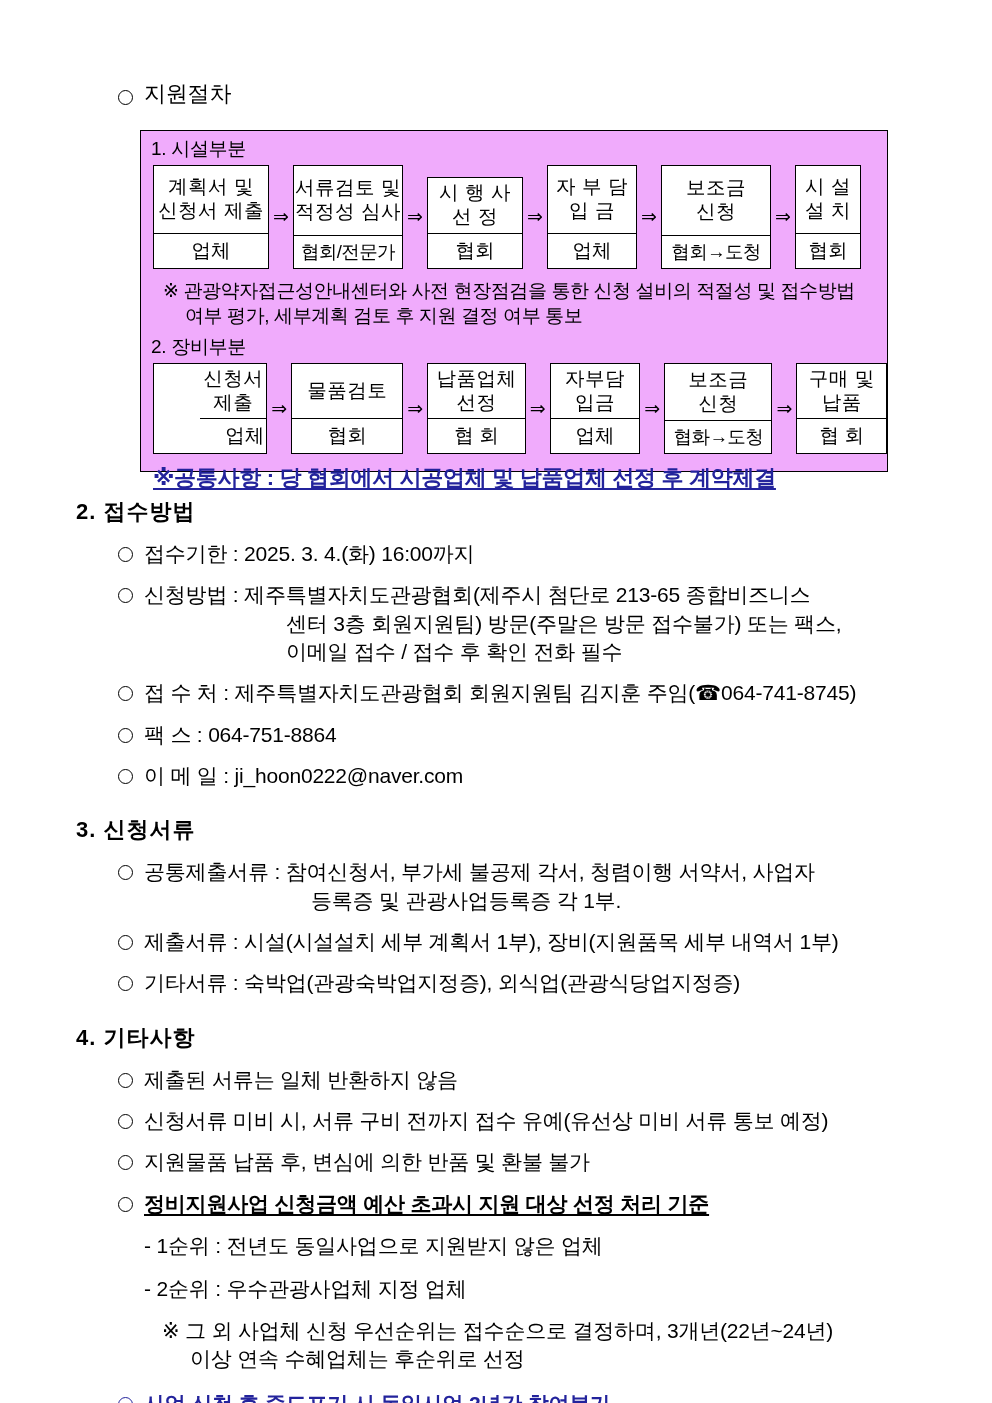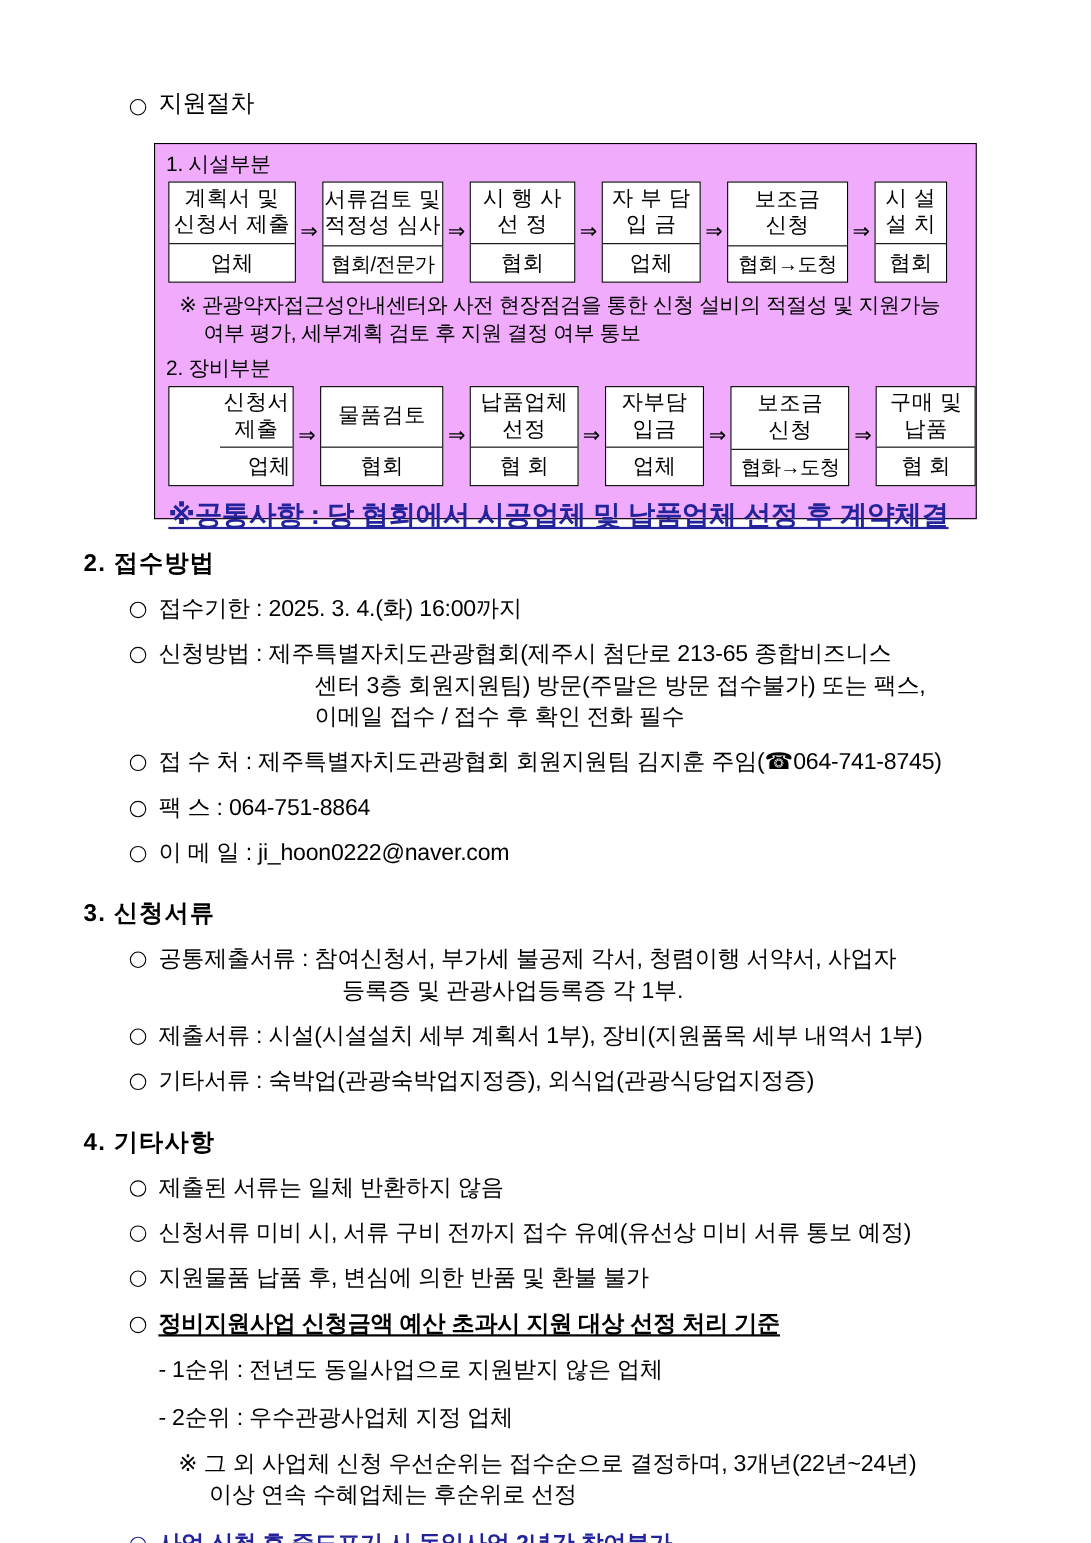--- a/index.html
+++ b/index.html
@@ -115,21 +115,21 @@
     align-items: center;
     justify-content: center;
     font-size: 19px;
     width: 24px;
     flex: 0 0 24px;
   }
 
   
   .w-a { width: 116px; }
   .w-b { width: 110px; }
-  .w-c { width: 96px; }
+  .w-c { width: 96px; margin-top: 12px; }
   .w-d { width: 90px; }
   .w-e { width: 110px; }
   .w-f { width: 66px; }
 
   
   .w2-a { width: 116px; align-items: flex-end; }
   .w2-b { width: 114px; }
   .w2-c { width: 100px; }
   .w2-d { width: 92px; }
   .w2-e { width: 110px; }
@@ -137,21 +137,21 @@
 
   .note-star {
     font-size: 19px;
     line-height: 1.32;
     margin: 9px 0 0 22px;
     letter-spacing: -0.4px;
   }
   .note-star .l2 { display: block; margin-left: 22px; }
 
   .common-line {
-    font-size: 25px;
+    font-size: 22px;
     font-weight: bold;
     margin: 9px 0 0 12px;
     letter-spacing: -0.3px;
   }
 
   
   #sections {
     position: absolute;
     left: 0;
     top: 497px;
@@ -232,21 +232,21 @@
       <div class="flow-box w-f">
         <div class="top">
           <span class="ln">시 설</span>
           <span class="ln">설 치</span>
         </div>
         <div class="bottom">협회</div>
       </div>
     </div>
 
     <div class="note-star">
-      <span>※ 관광약자접근성안내센터와 사전 현장점검을 통한 신청 설비의 적절성 및 지원가능</span>
+      <span>※ 관광약자접근성안내센터와 사전 현장점검을 통한 신청 설비의 적절성 및 접수방법</span>
       <span class="l2">여부 평가, 세부계획 검토 후 지원 결정 여부 통보</span>
     </div>
 
     <div class="proc-label" style="margin-top:6px;">2. 장비부분</div>
 
     <div class="flow-row">
       <div class="flow-box w2-a">
         <div class="top">
           <span class="ln">신청서</span>
           <span class="ln">제출</span>

